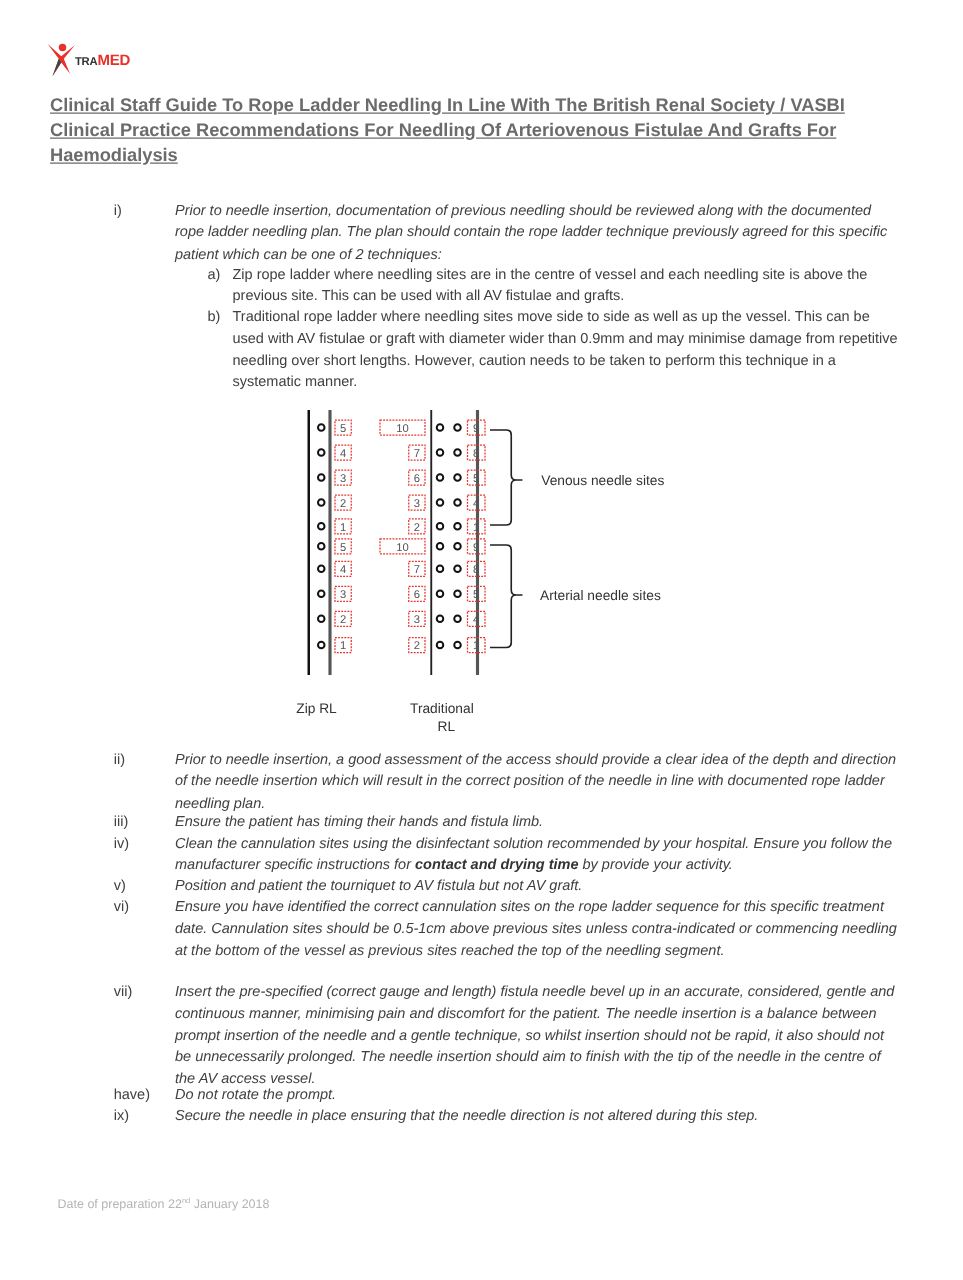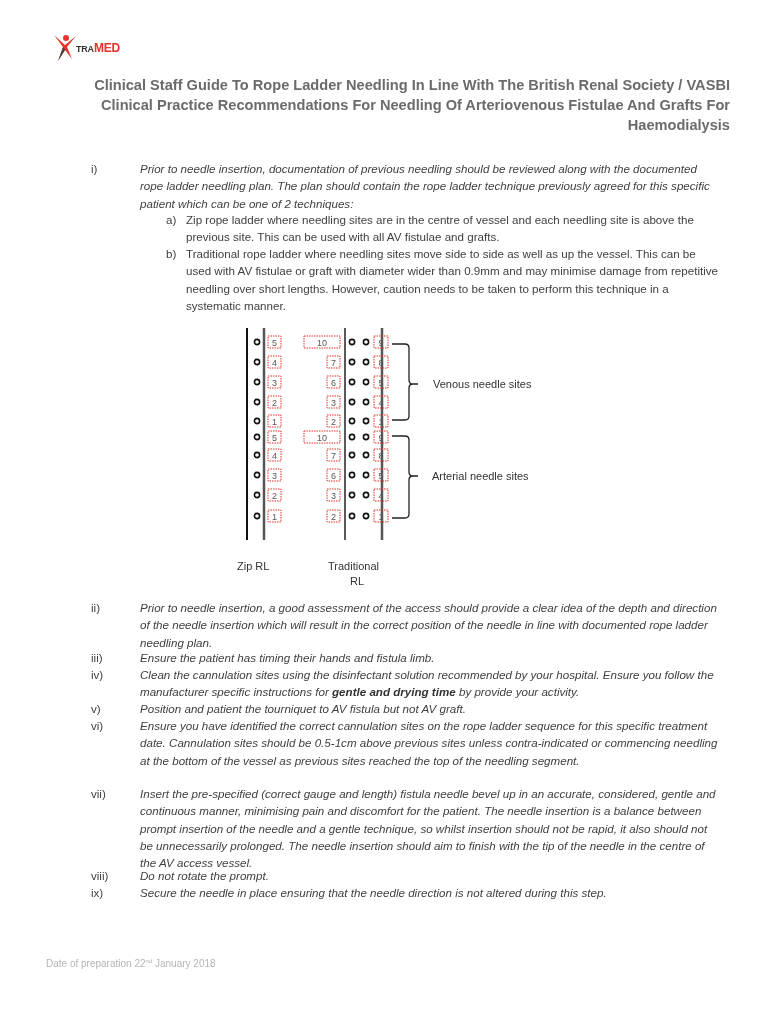--- a/index.html
+++ b/index.html
@@ -1,26 +1,26 @@
 <!DOCTYPE html>
 <html><head>
 <meta charset="utf-8">
 <style>
   html, body { margin: 0; padding: 0; }
   body {
     width: 770px; height: 1024px; background: #ffffff; position: relative; overflow: hidden;
     font-family: "Liberation Sans", sans-serif; color: #3a3a3a;
   }
-  .logo { position: absolute; left: 52px; top: 33px; width: 90px; height: 30px; }
+  .logo { position: absolute; left: 36px; top: 33px; width: 90px; height: 30px; }
   .logo-text { position: absolute; left: 24px; top: 8px; font-size: 11px; font-weight: bold; letter-spacing: -0.2px; }
   .logo-text .tra { color: #333; font-size: 9px; }
   .logo-text .med { color: #e8312a; font-size: 12px; }
   .title {
-    position: absolute; left: 40px; top: 75px; width: 690px; text-align: right;
-    font-size: 14.6px; font-weight: bold; color: #6b6b6b; line-height: 20px;
+    position: absolute; left: 40px; top: 75px; width: 690px; text-align: left;
+    font-size: 14.6px; font-weight: bold; color: #6b6b6b; line-height: 20px; text-decoration: underline;
   }
   .item { position: absolute; left: 0; width: 770px; font-size: 11.6px; line-height: 17.3px; color: #404040; }
   .item .num { position: absolute; left: 91px; }
   .item .txt { position: absolute; left: 140px; width: 580px; font-style: italic; }
   .sub { position: absolute; left: 0; width: 770px; font-size: 11.6px; line-height: 17.3px; color: #404040; }
   .sub .num { position: absolute; left: 166px; }
   .sub .txt { position: absolute; left: 186px; width: 535px; }
   b { color: #333; }
   .diagram { position: absolute; left: 0; top: 0; width: 770px; height: 600px; pointer-events: none; }
   .footer { position: absolute; left: 46px; top: 958px; font-size: 10px; color: #b5b5b5; }
@@ -168,36 +168,36 @@
 <div class="item" style="top:599px;">
   <span class="num">ii)</span>
   <span class="txt">Prior to needle insertion, a good assessment of the access should provide a clear idea of the depth and direction of the needle insertion which will result in the correct position of the needle in line with documented rope ladder needling plan.</span>
 </div>
 <div class="item" style="top:649px;">
   <span class="num">iii)</span>
   <span class="txt">Ensure the patient has timing their hands and fistula limb.</span>
 </div>
 <div class="item" style="top:666px;">
   <span class="num">iv)</span>
-  <span class="txt"><span>Clean the cannulation sites using the disinfectant solution recommended by your hospital. Ensure you follow the manufacturer specific instructions for </span><b>gentle and drying time</b><span> by provide your activity.</span></span>
+  <span class="txt"><span>Clean the cannulation sites using the disinfectant solution recommended by your hospital. Ensure you follow the manufacturer specific instructions for </span><b>contact and drying time</b><span> by provide your activity.</span></span>
 </div>
 <div class="item" style="top:700px;">
   <span class="num">v)</span>
   <span class="txt">Position and patient the tourniquet to AV fistula but not AV graft.</span>
 </div>
 <div class="item" style="top:717px;">
   <span class="num">vi)</span>
   <span class="txt">Ensure you have identified the correct cannulation sites on the rope ladder sequence for this specific treatment date. Cannulation sites should be 0.5-1cm above previous sites unless contra-indicated or commencing needling at the bottom of the vessel as previous sites reached the top of the needling segment.</span>
 </div>
 <div class="item" style="top:785px;">
   <span class="num">vii)</span>
   <span class="txt">Insert the pre-specified (correct gauge and length) fistula needle bevel up in an accurate, considered, gentle and continuous manner, minimising pain and discomfort for the patient. The needle insertion is a balance between prompt insertion of the needle and a gentle technique, so whilst insertion should not be rapid, it also should not be unnecessarily prolonged. The needle insertion should aim to finish with the tip of the needle in the centre of the AV access vessel.</span>
 </div>
 <div class="item" style="top:867px;">
-  <span class="num">viii)</span>
+  <span class="num">have)</span>
   <span class="txt">Do not rotate the prompt.</span>
 </div>
 <div class="item" style="top:884px;">
   <span class="num">ix)</span>
   <span class="txt">Secure the needle in place ensuring that the needle direction is not altered during this step.</span>
 </div>
 
 <div class="footer"><span>Date of preparation 22</span><sup>nd</sup><span> January 2018</span></div>
 
 </body></html>

